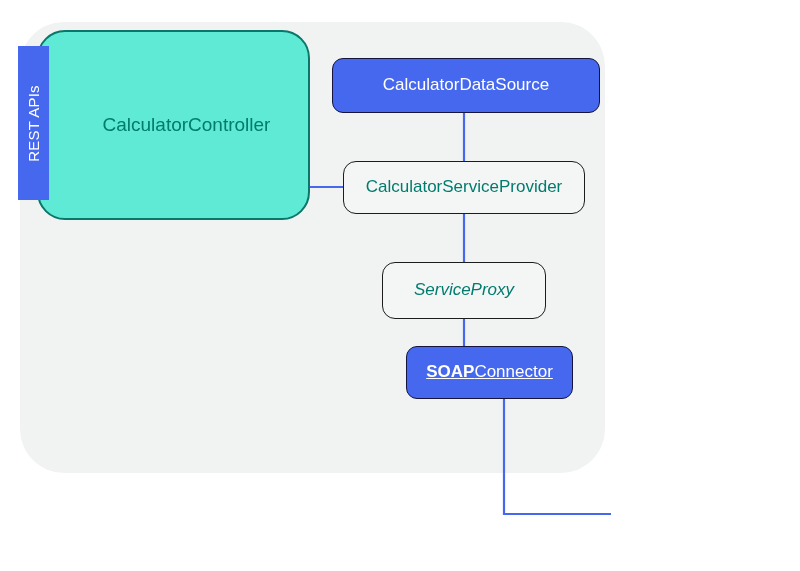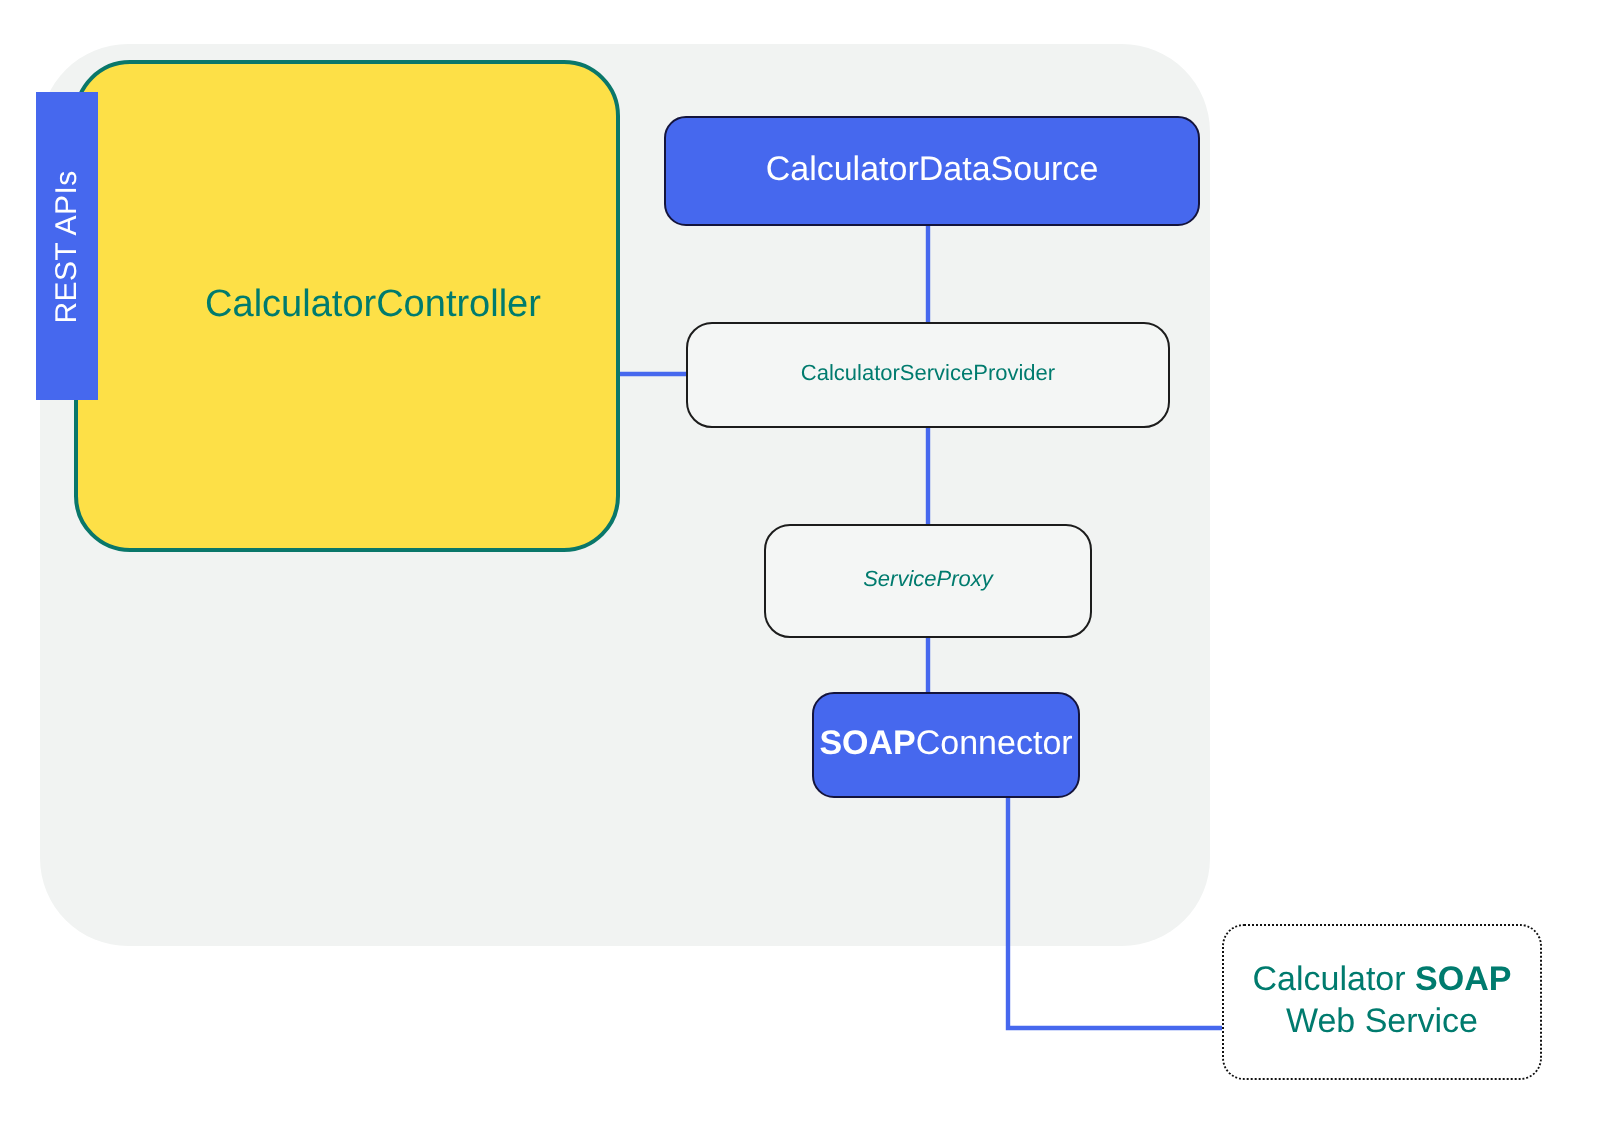--- a/index.html
+++ b/index.html
@@ -48,21 +48,21 @@
     justify-content: center;
     text-align: center;
     line-height: 1.22;
   }
 
   .node-plain {
     background: #f4f6f5;
     border: 1.6px solid #1c1c1c;
     border-radius: 13px;
     color: #007b6e;
-    font-size: 11px;
+    font-size: 17px;
   }
 
   .node-accent {
     background: #4668ee;
     border: 1.6px solid #14143c;
     border-radius: 11px;
     color: #ffffff;
     font-size: 17px;
   }
 
@@ -73,23 +73,23 @@
     color: #007b6e;
     font-size: 17px;
   }
 
   
   .controller-frame {
     position: absolute;
     left: 37px;
     top: 30px;
     width: 273px;
-    height: 246px;
+    height: 190px;
     box-sizing: border-box;
-    background: #fde047;
+    background: #5eead4;
     border: 2.6px solid #0a776a;
     border-radius: 28px;
     display: flex;
     align-items: center;
     justify-content: center;
     color: #007b6e;
     font-size: 19px;
     padding-left: 26px;
   }
 
@@ -110,21 +110,21 @@
     white-space: nowrap;
     color: #ffffff;
     font-size: 15px;
     letter-spacing: 0.2px;
   }
 
   
   #node-datasource   { left: 332px; top: 58px;  width: 268px; height: 55px; }
   #node-provider     { left: 343px; top: 161px; width: 242px; height: 53px; }
   #node-serviceproxy { left: 382px; top: 262px; width: 164px; height: 57px; font-style: italic; }
-  #node-soapconn     { left: 406px; top: 346px; width: 134px; height: 53px; }
+  #node-soapconn     { left: 406px; top: 346px; width: 167px; height: 53px; text-decoration: underline; }
   #node-webservice   { left: 611px; top: 462px; width: 160px; height: 78px; }
 
   .bold { font-weight: bold; }
   .light { font-weight: normal; }
 </style>
 </head>
 <body>
 
 <div id="canvas">
 
@@ -162,20 +162,14 @@
   <div id="node-serviceproxy" class="node node-plain">
     <span>ServiceProxy</span>
   </div>
 
   <div id="node-soapconn" class="node node-accent">
     <span>
       <span class="bold">SOAP</span><span class="light">Connector</span>
     </span>
   </div>
 
-  <div id="node-webservice" class="node node-dotted">
-    <span>
-      <span>Calculator </span><span class="bold">SOAP</span><br>
-      <span>Web Service</span>
-    </span>
-  </div>
 
 </div>
 
 </body></html>

